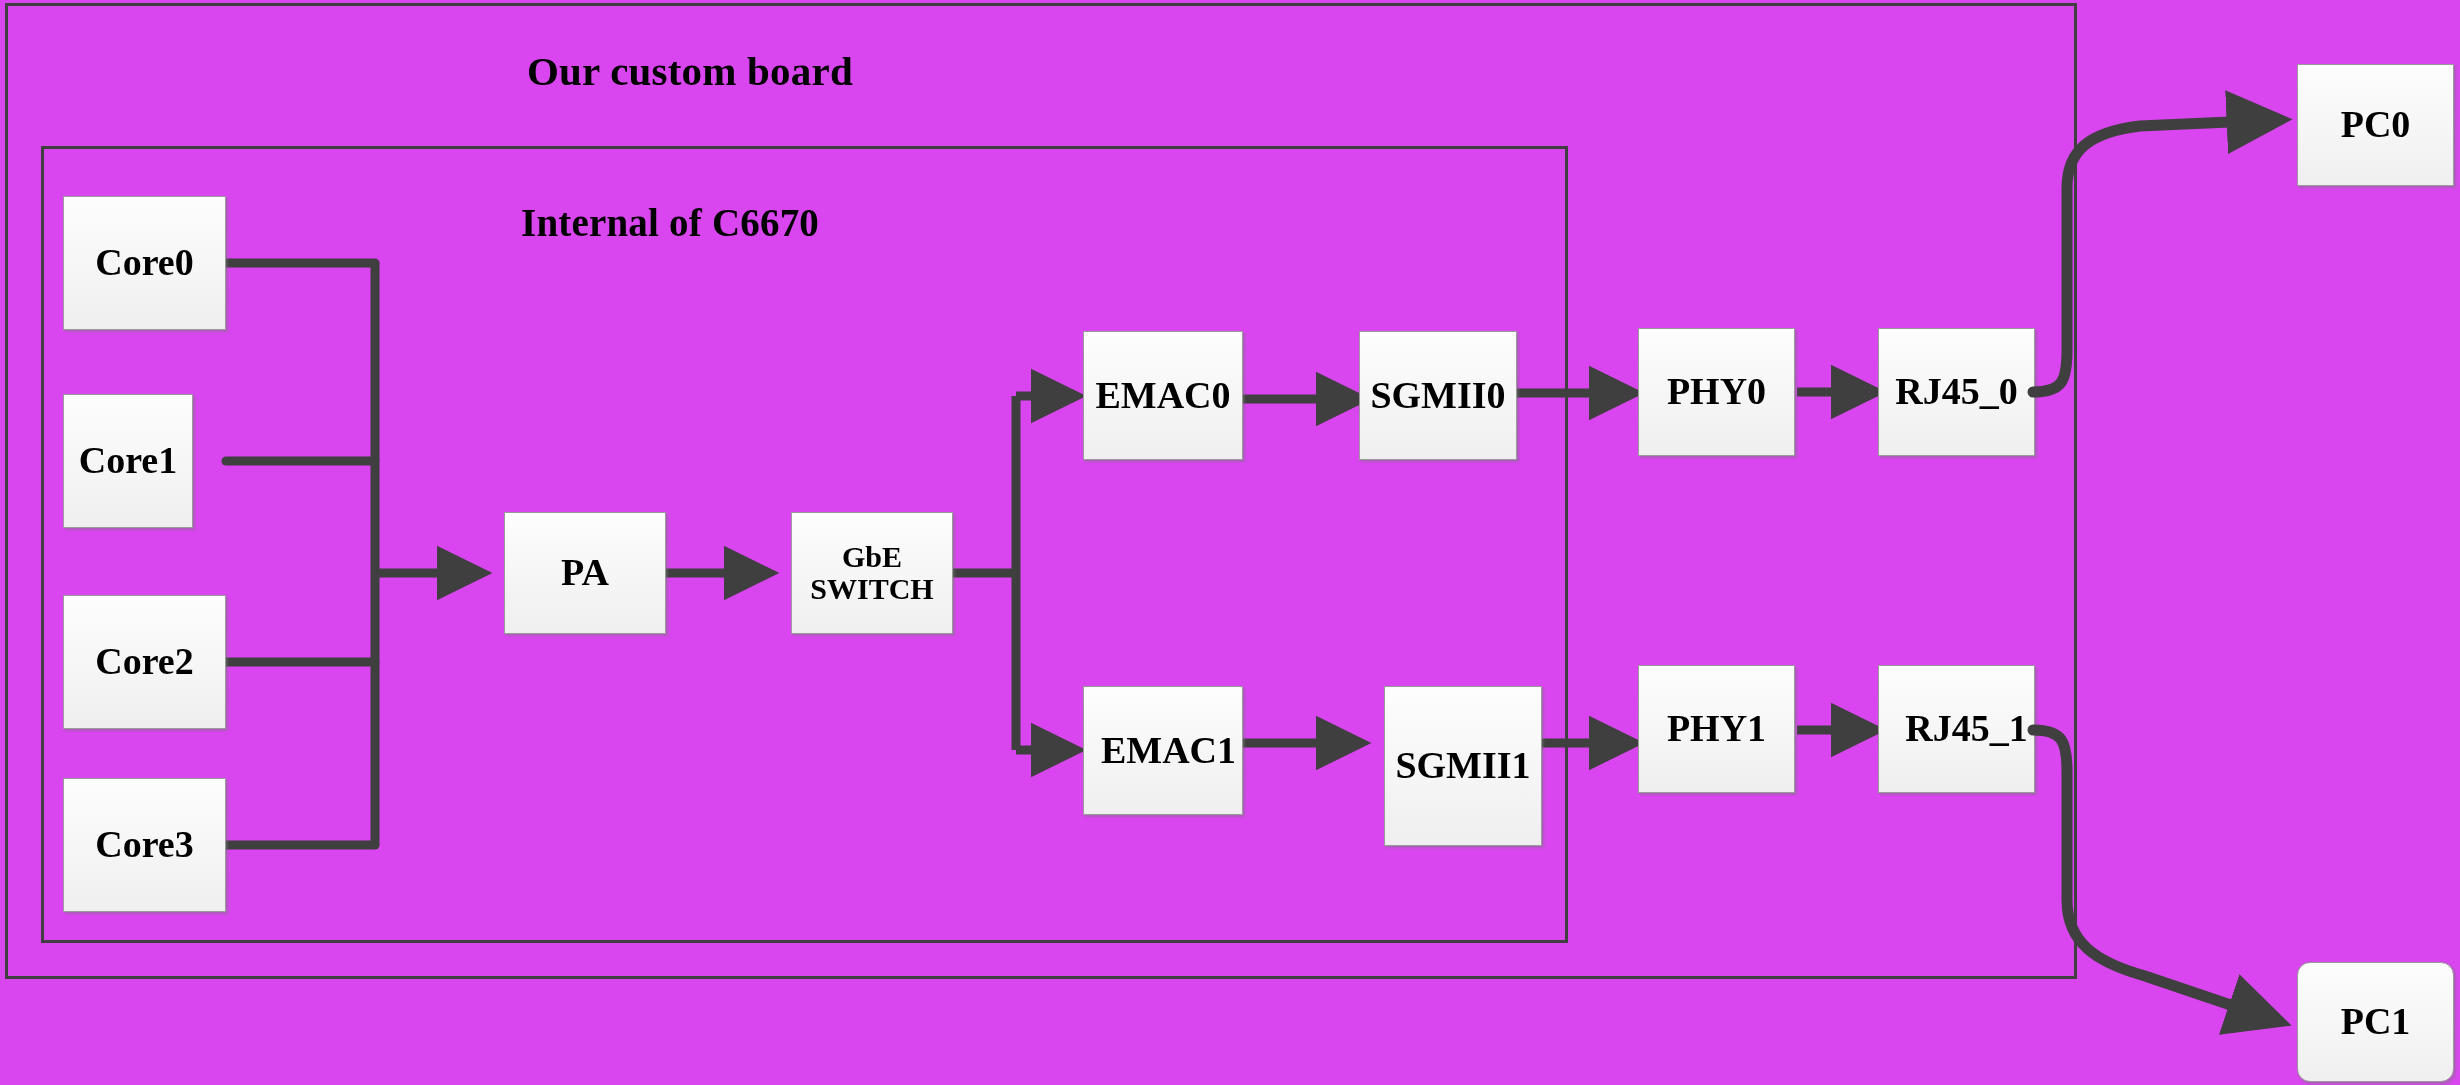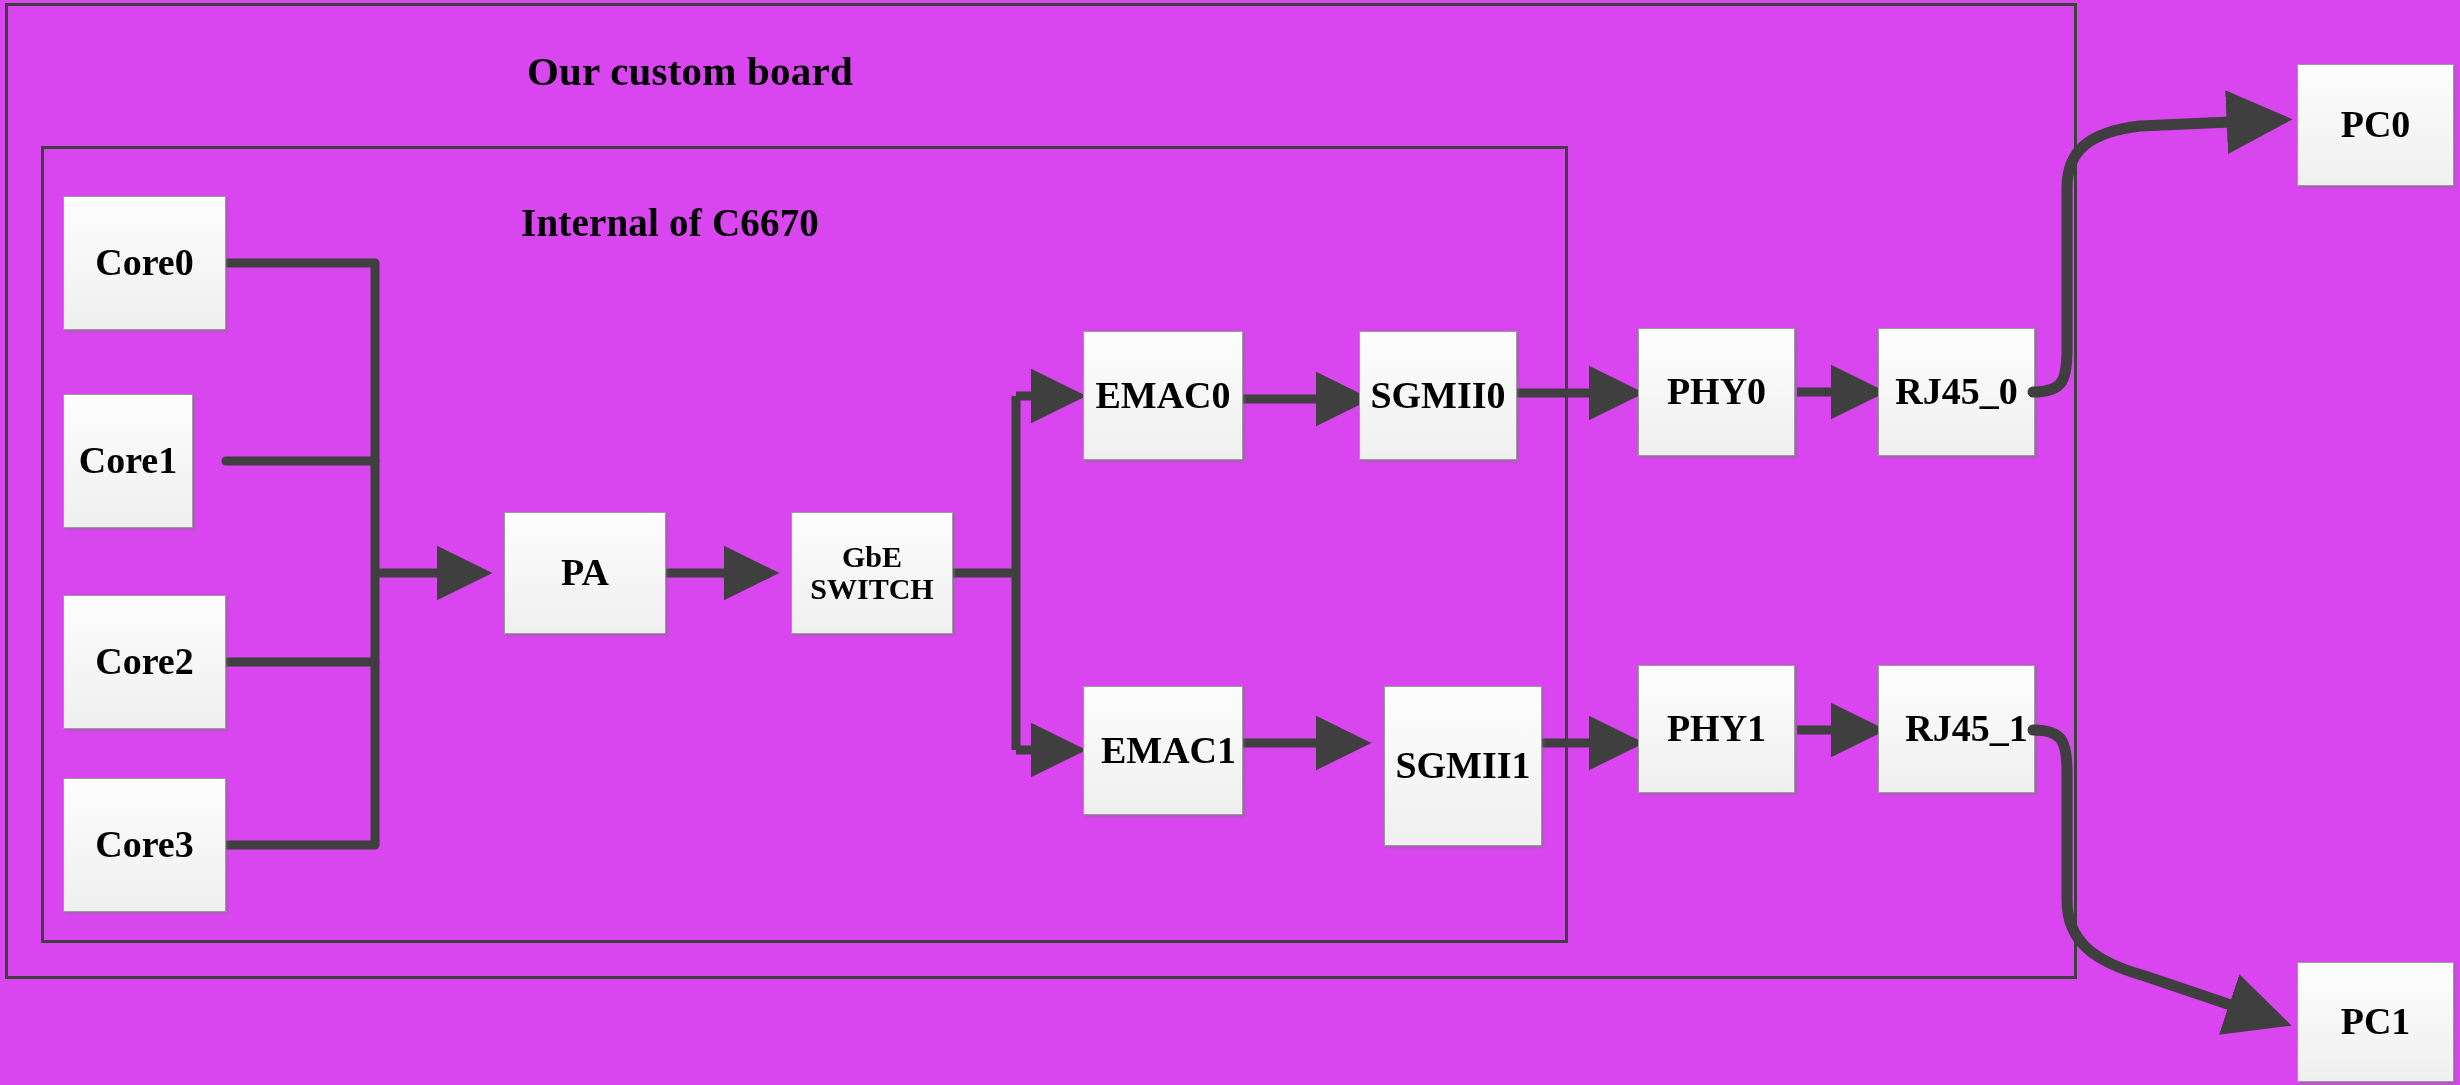--- a/index.html
+++ b/index.html
@@ -159,21 +159,21 @@
   <div class="node" style="left:1359px; top:331px; width:158px; height:129px;">SGMII0</div>
   <div class="node" style="left:1359px; top:686px; width:158px; height:160px;margin-left:25px;">SGMII1</div>
 
   <div class="node" style="left:1638px; top:328px; width:157px; height:128px;">PHY0</div>
   <div class="node" style="left:1638px; top:665px; width:157px; height:128px;">PHY1</div>
 
   <div class="node" style="left:1878px; top:328px; width:157px; height:128px;">RJ45_0</div>
   <div class="node" style="left:1878px; top:665px; width:157px; height:128px;padding-left:20px;">RJ45_1</div>
 
   <div class="node" style="left:2297px; top:64px;  width:157px; height:122px;">PC0</div>
-  <div class="node" style="left:2297px; top:962px; width:157px; height:120px;">PC1</div>
+  <div class="node" style="left:2297px; top:962px; width:157px; height:120px;border-radius:13px;">PC1</div>
 
   <svg id="wires-front" viewBox="0 0 2460 1085">
     <g stroke="#3f3f3f" fill="none" stroke-width="11" stroke-linecap="round">
 
       <path d="M2033,392 C2063,392 2067,380 2067,350 L2067,188
                C2067,150 2090,132 2140,126 L2275,120" marker-end="url(#arwthin2)"></path>
 
       <path d="M2033,730 C2063,730 2067,742 2067,772 L2067,900
                C2067,942 2095,962 2145,976 L2275,1020" marker-end="url(#arwthin2)"></path>
     </g>

